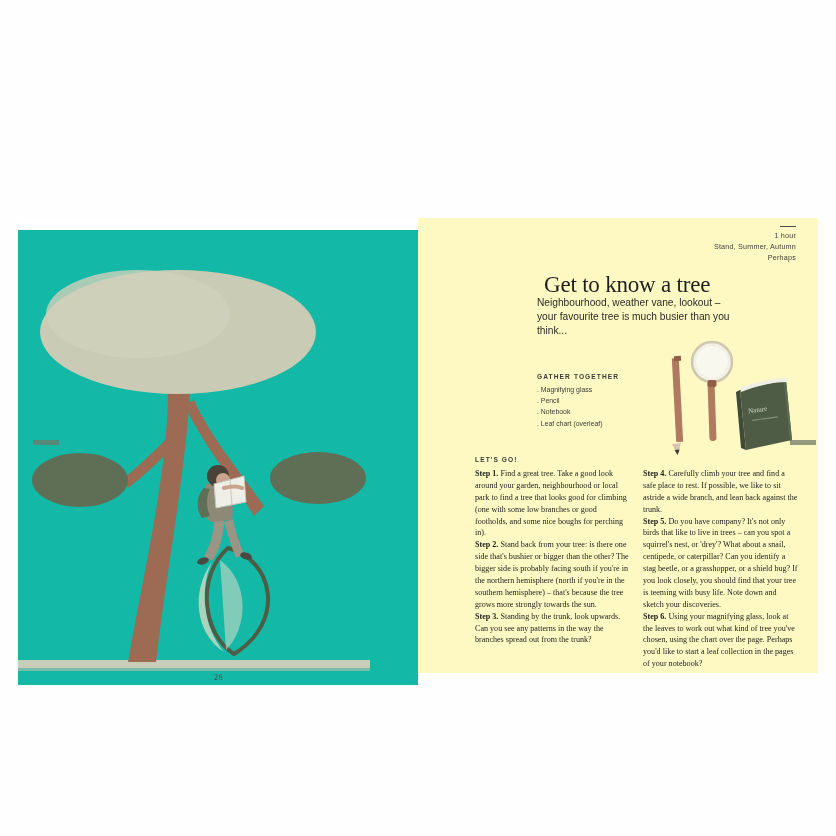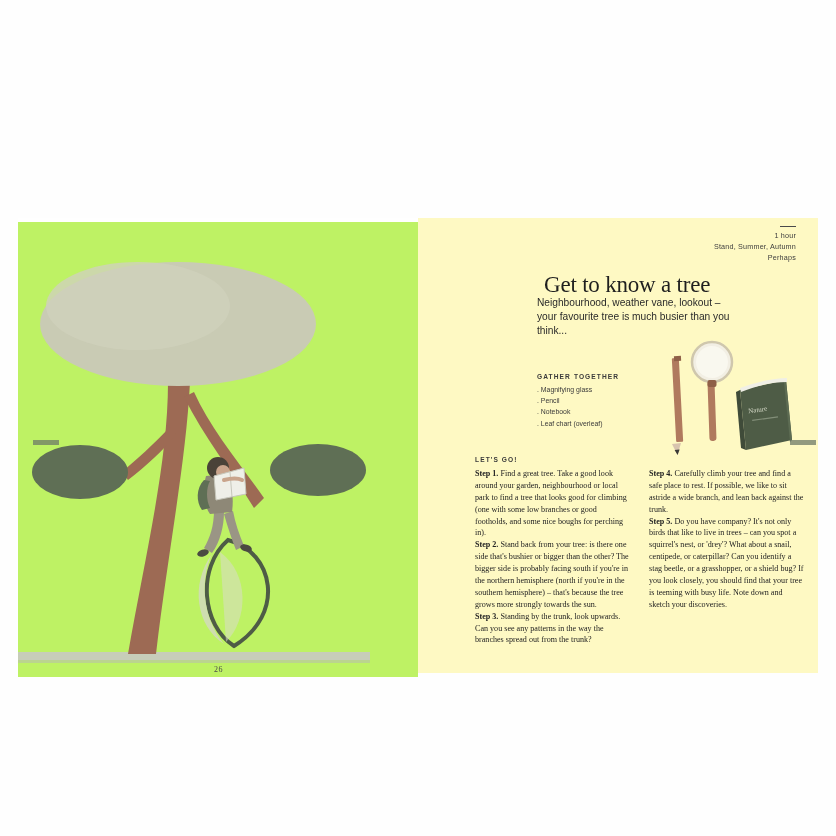--- a/index.html
+++ b/index.html
@@ -29,25 +29,25 @@
     top: 218px;
     width: 800px;
     height: 455px;
     background: #ffffff;
   }
 
   
   .left-page {
     position: absolute;
     left: 0;
-    top: 4px;
+    top: 12px;
     width: 400px;
     height: 455px;
     overflow: hidden;
-    background: #bef264;
+    background: #14b8a6;
   }
 
   .illo {
     position: absolute;
     left: 0;
     top: 0;
     width: 400px;
     height: 455px;
   }
 
@@ -169,21 +169,21 @@
   .letsgo h3 {
     margin: 0 0 5px 0;
     font-family: "Liberation Sans", sans-serif;
     font-size: 6.6px;
     font-weight: bold;
     letter-spacing: 1.1px;
     color: #3a3a3a;
   }
   .cols {
     display: flex;
-    gap: 18px;
+    gap: 12px;
   }
   .col {
     width: 156px;
     font-family: "Liberation Serif", serif;
     font-size: 8.1px;
     line-height: 1.47;
     color: #222;
     text-align: left;
   }
   .col p { margin: 0; }
@@ -300,18 +300,19 @@
       <h3>LET'S GO!</h3>
       <div class="cols">
         <div class="col">
           <p><b>Step 1.</b><span> Find a great tree. Take a good look around your garden, neighbourhood or local park to find a tree that looks good for climbing (one with some low branches or good footholds, and some nice boughs for perching in).</span></p>
           <p><b>Step 2.</b><span> Stand back from your tree: is there one side that's bushier or bigger than the other? The bigger side is probably facing south if you're in the northern hemisphere (north if you're in the southern hemisphere) – that's because the tree grows more strongly towards the sun.</span></p>
           <p><b>Step 3.</b><span> Standing by the trunk, look upwards. Can you see any patterns in the way the branches spread out from the trunk?</span></p>
         </div>
         <div class="col">
           <p><b>Step 4.</b><span> Carefully climb your tree and find a safe place to rest. If possible, we like to sit astride a wide branch, and lean back against the trunk.</span></p>
           <p><b>Step 5.</b><span> Do you have company? It's not only birds that like to live in trees – can you spot a squirrel's nest, or 'drey'? What about a snail, centipede, or caterpillar? Can you identify a stag beetle, or a grasshopper, or a shield bug? If you look closely, you should find that your tree is teeming with busy life. Note down and sketch your discoveries.</span></p>
+          <p><b>Step 6.</b><span> Using your magnifying glass, look at the leaves to work out what kind of tree you've chosen, using the chart over the page. Perhaps you'd like to start a leaf collection in the pages of your notebook?</span></p>
         </div>
       </div>
     </div>
 
   </div>
 </div>
 
 </body></html>

